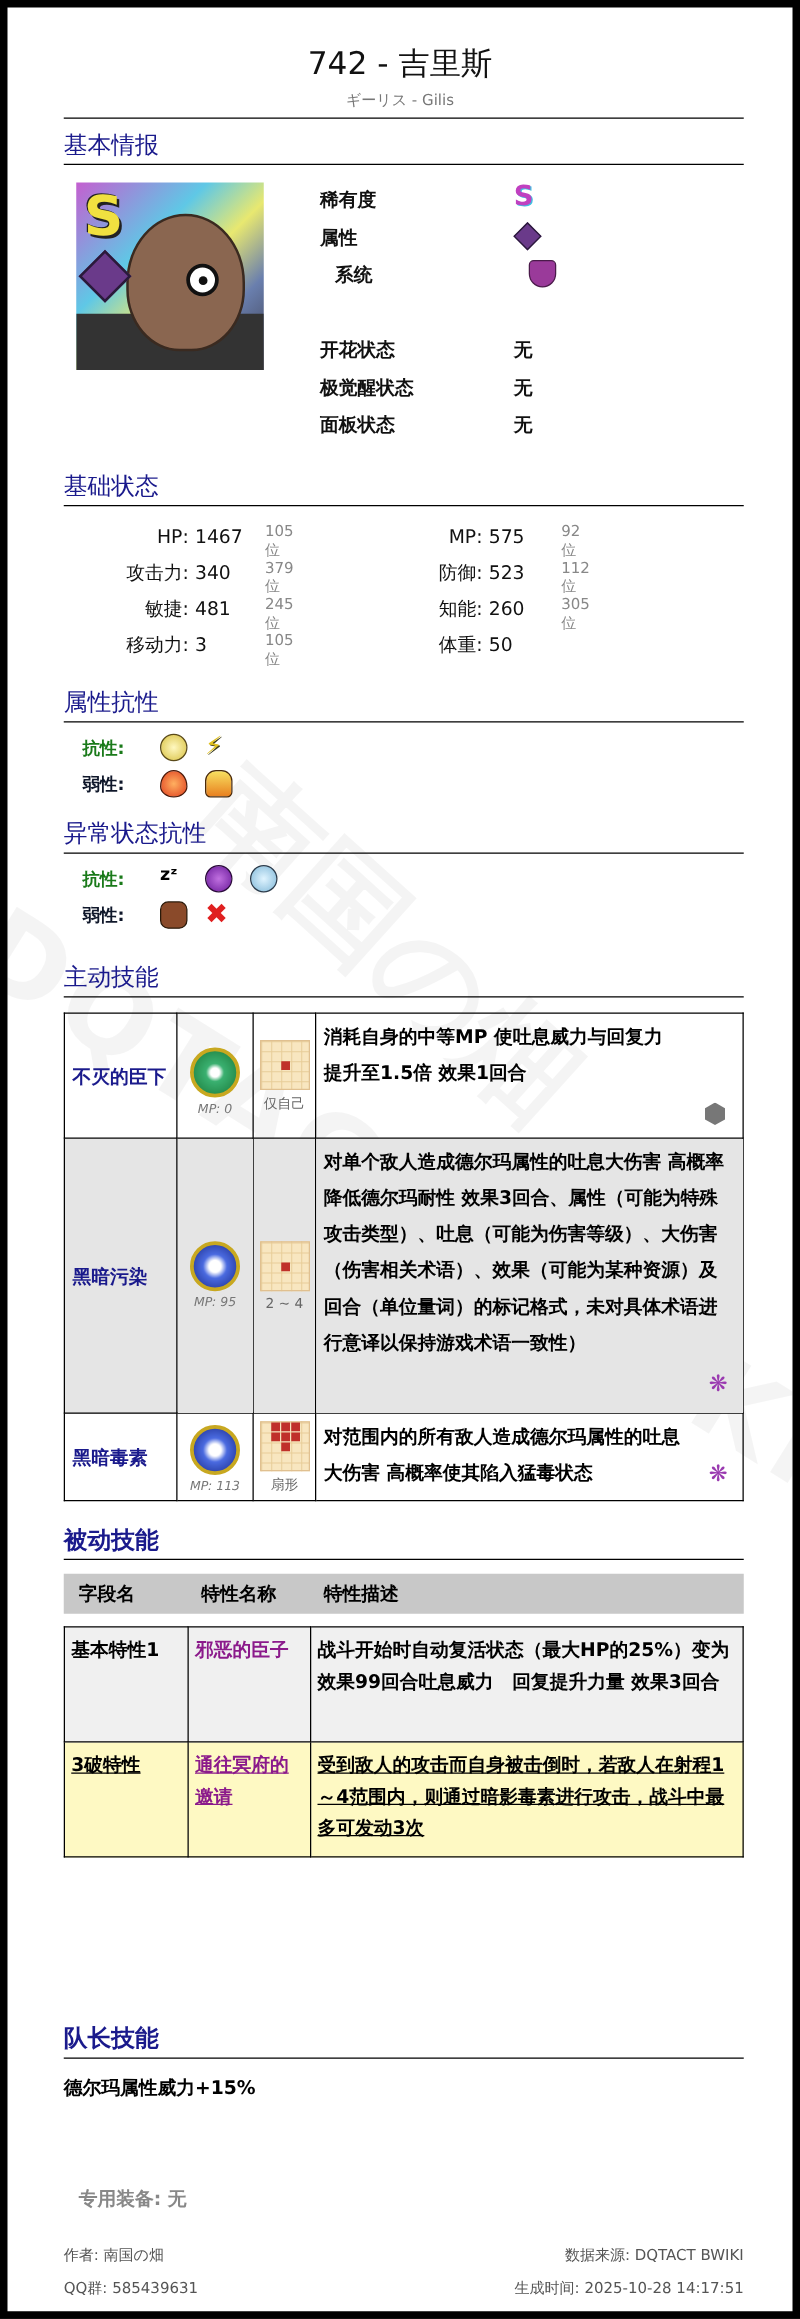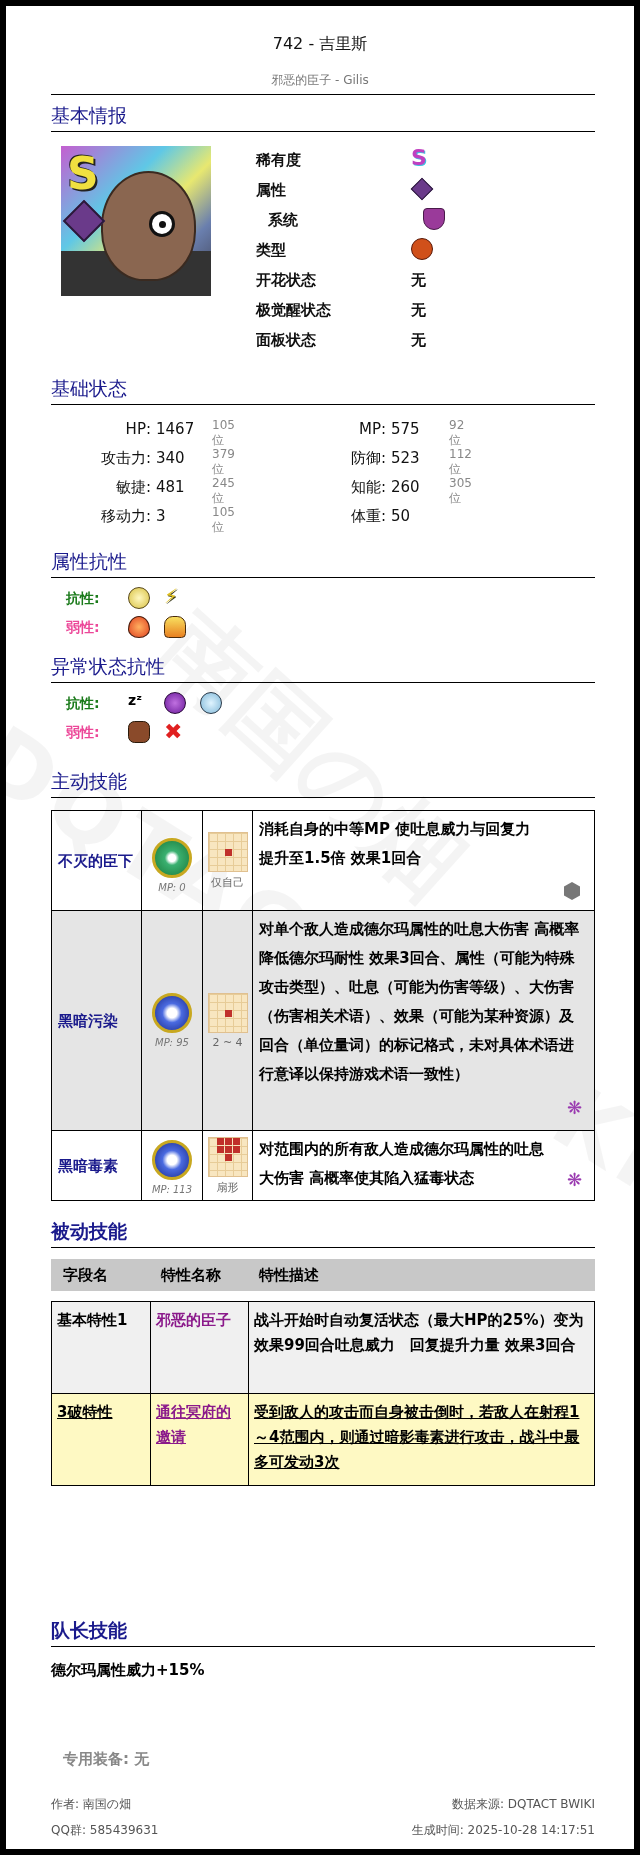--- a/index.html
+++ b/index.html
@@ -2,21 +2,21 @@
 <html><head>
 <meta charset="utf-8">
 <style>
   * { box-sizing: border-box; margin: 0; padding: 0; }
   html, body { width: 640px; height: 1855px; background: #000; }
   body { font-family: "DejaVu Sans", sans-serif; color: #000; position: relative; overflow: hidden; }
   .page { position: absolute; left: 6px; top: 6px; width: 628px; height: 1843px; background: #fff; overflow: hidden; }
   .wm { position: absolute; color: rgba(0,0,0,0.045); font-weight: bold; white-space: nowrap; pointer-events: none; }
   .wm1 { left: 210px; top: 580px; font-size: 92px; transform: rotate(42deg); transform-origin: left top; }
   .wm2 { left: 10px; top: 700px; font-size: 88px; transform: rotate(32deg); transform-origin: left top; letter-spacing: 6px; }
-  .title { position: absolute; left: 0; width: 628px; top: 28px; text-align: center; font-size: 16px; color: #111; }
+  .title { position: absolute; left: 0; width: 628px; top: 28px; text-align: center; font-size: 25px; color: #111; }
   .subtitle { position: absolute; left: 0; width: 628px; top: 66px; text-align: center; font-size: 12px; color: #777; }
   .sec { position: absolute; left: 45px; width: 544px; border-bottom: 1.5px solid #000; color: #1a1a8c; font-size: 19px; padding-bottom: 2px; }
   .sec.bold { font-weight: bold; }
   .topline { position: absolute; left: 45px; width: 544px; top: 88px; border-top: 1.5px solid #000; }
   
   .avatar { position: absolute; left: 55px; top: 140px; width: 150px; height: 150px; overflow: hidden;
     background: linear-gradient(135deg, #c45fd0 0%, #5fc8e6 35%, #e8e870 55%, #6a7fae 75%, #3a3a4a 100%); }
   .av-face { position: absolute; left: 40px; top: 25px; width: 95px; height: 110px; border-radius: 50% 50% 45% 45%; background: #8a6650; border: 2px solid #3a2a20; }
   .av-eye { position: absolute; left: 88px; top: 65px; width: 26px; height: 26px; border-radius: 50%; background: #fff; border: 3px solid #111; }
   .av-eye::after { content: ""; position: absolute; left: 7px; top: 7px; width: 7px; height: 7px; border-radius: 50%; background: #111; }
@@ -28,21 +28,21 @@
   .info-row .val { position: absolute; left: 160px; top: 5px; }
   .ico { position: absolute; left: 160px; top: 2px; width: 22px; height: 22px; }
   
   .stat { position: absolute; height: 28px; font-size: 15px; color: #111; }
   .stat .lbl { position: absolute; right: 0; width: 100px; text-align: right; }
   .stat .v { position: absolute; left: 0; }
   .stat .rank { position: absolute; left: 0; font-size: 12px; color: #888; top: -2px; }
   
   .res-row { position: absolute; left: 60px; height: 26px; font-size: 14px; font-weight: bold; }
   .res-row .lbl.good { color: #1a7a1a; }
-  .res-row .lbl.bad { color: #ec4899; }
+  .res-row .lbl.bad { color: #0f172a; }
   .ri { position: absolute; width: 22px; height: 22px; top: -3px; }
   
   table { border-collapse: collapse; }
   .skills { position: absolute; left: 45px; top: 804px; width: 544px; }
   .skills td { border: 1.5px solid #000; vertical-align: middle; }
   .skills .name { width: 90px; color: #1a1a8c; font-weight: bold; font-size: 15px; padding: 6px; line-height: 30px; }
   .skills .icon-cell { width: 61px; text-align: center; position: relative; }
   .skills .range-cell { width: 50px; text-align: center; position: relative; margin-left: 48px; }
   .skills .desc { font-weight: bold; font-size: 15px; padding: 4px 6px; line-height: 29px; position: relative; vertical-align: top; }
   .skills tr.alt td { background: #e5e5e5; }
@@ -67,21 +67,21 @@
   .foot { position: absolute; font-size: 12px; color: #555; }
 </style>
 </head>
 <body>
 
 <div class="page">
   <div class="wm wm1">南国の畑</div>
   <div class="wm wm2">DQTACT BWIKI</div>
 
   <div class="title">742 - 吉里斯</div>
-  <div class="subtitle">邪恶的臣子 - Gilis</div>
+  <div class="subtitle">ギーリス - Gilis</div>
   <div class="topline"></div>
 
   <div class="sec" style="top:97px;">基本情报</div>
   <div class="avatar">
     <div class="av-coat"></div>
     <div class="av-face"></div>
     <div class="av-eye"></div>
     <div class="av-s">S</div>
     <div class="av-attr"></div>
   </div>
@@ -90,24 +90,20 @@
     <span class="lbl">稀有度</span>
     <span class="ico" style="font-size:22px;font-weight:bold;color:#c040c0;text-shadow:1px 1px 0 #40c0e0;top:-1px;">S</span>
   </div>
   <div class="info-row" style="top:170px;">
     <span class="lbl">属性</span>
     <span class="ico" style="left:163px;top:5px;width:16px;height:16px;background:#6a3a8a;transform:rotate(45deg);border:1.5px solid #2a1a3a;"></span>
   </div>
   <div class="info-row" style="top:200px;margin-left:12px;">
     <span class="lbl">系统</span>
     <span class="ico" style="background:#9a3a9a;border-radius:4px 4px 11px 11px;border:1.5px solid #4a1a4a;"></span>
-  </div>
-  <div class="info-row" style="top:230px;">
-    <span class="lbl">类型</span>
-    <span class="ico" style="background:#d0501a;border-radius:50%;border:1.5px solid #5a1a0a;"></span>
   </div>
   <div class="info-row" style="top:260px;">
     <span class="lbl">开花状态</span>
     <span class="val">无</span>
   </div>
   <div class="info-row" style="top:290px;">
     <span class="lbl">极觉醒状态</span>
     <span class="val">无</span>
   </div>
   <div class="info-row" style="top:320px;">

